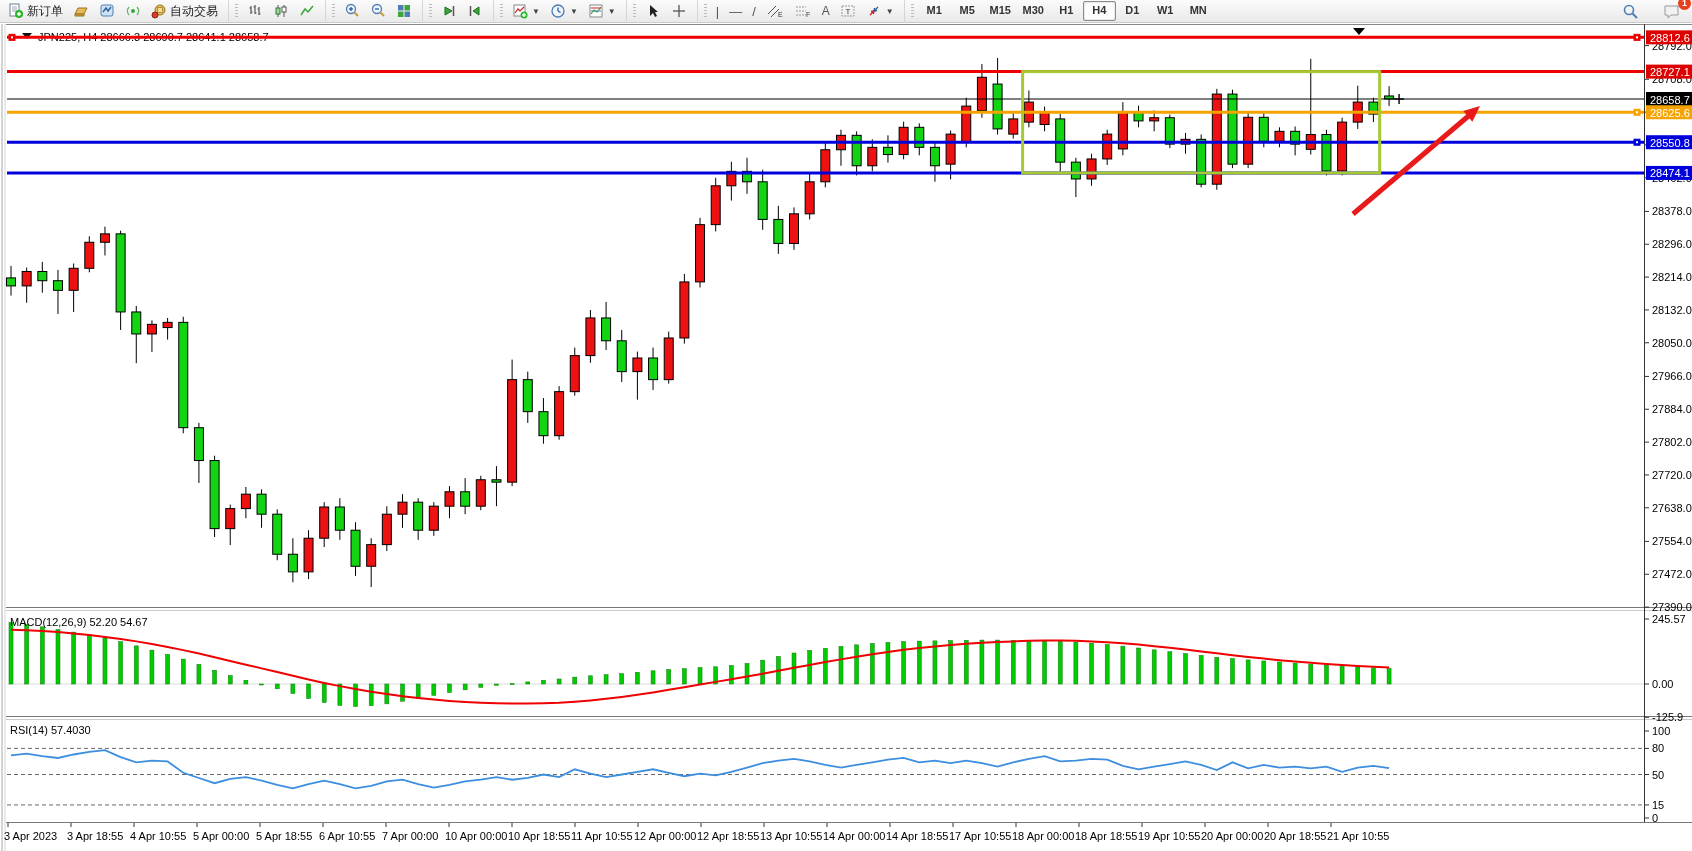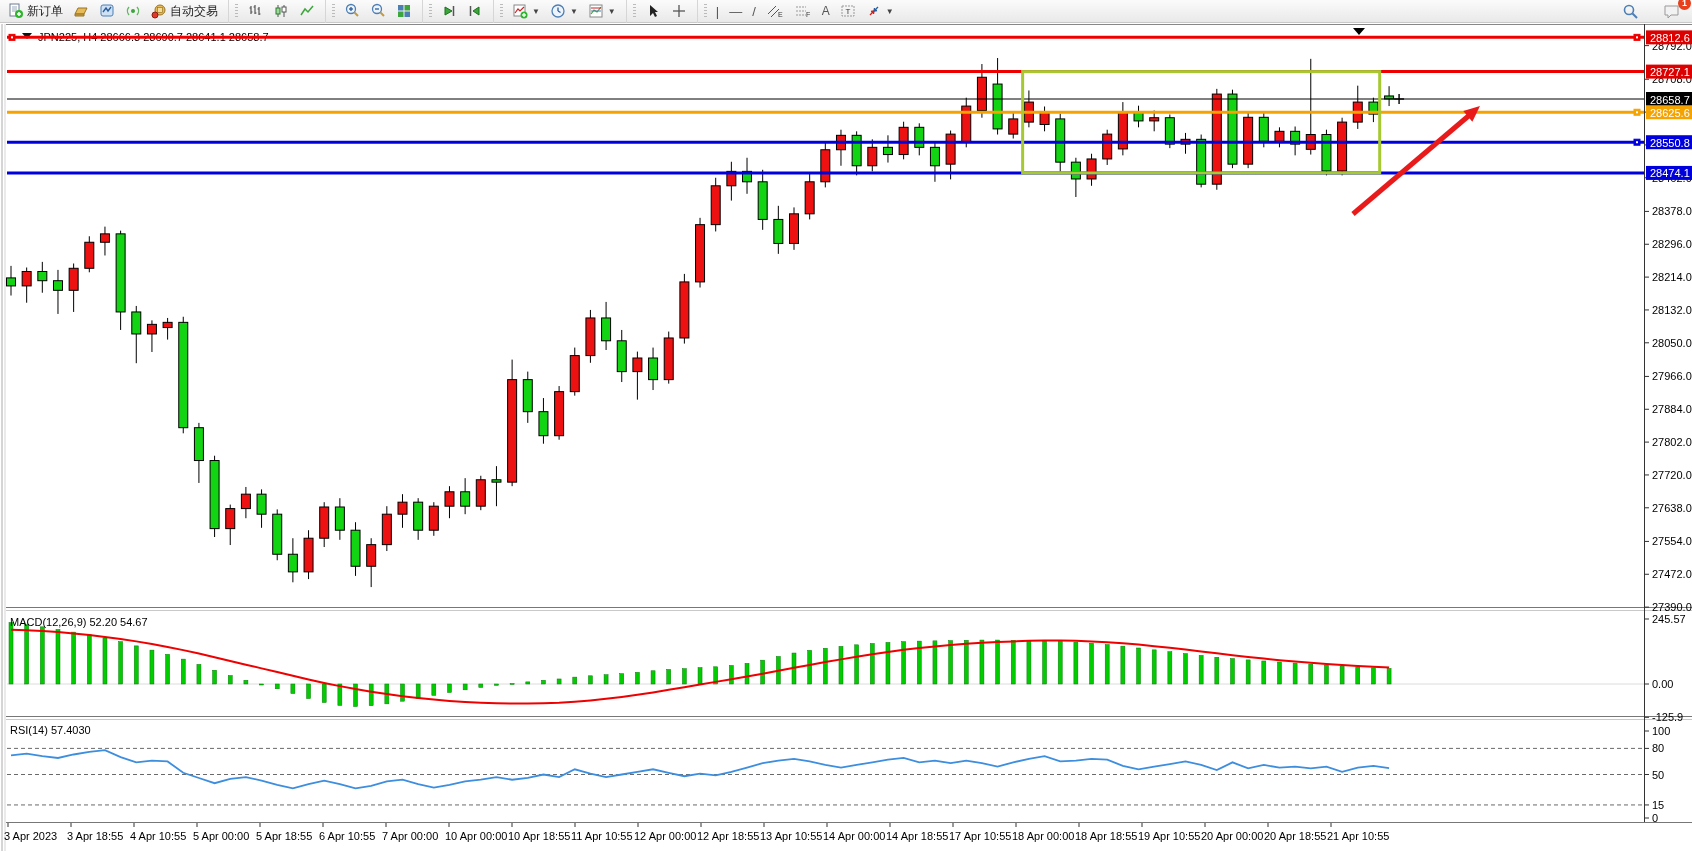--- a/index.html
+++ b/index.html
@@ -219,20 +219,31 @@
       </div>
       <div class="tb-btn">
         <svg width="16" height="16">
           <path d="M4 12 L8 8 M8 8 l-3 .5 M8 8 l-.5 3" stroke="#cc2222" stroke-width="1.3" fill="none"></path>
           <path d="M12 4 L8 8 M8 8 l3 -.5 M8 8 l.5 -3" stroke="#2a5d9c" stroke-width="1.3" fill="none"></path>
         </svg>
         <span class="dd">▼</span>
       </div>
     </div>
 
+    <div class="tb-group grip" id="tf-group">
+        <div class="tf-btn">M1</div>
+        <div class="tf-btn">M5</div>
+        <div class="tf-btn">M15</div>
+        <div class="tf-btn">M30</div>
+        <div class="tf-btn">H1</div>
+        <div class="tf-btn active">H4</div>
+        <div class="tf-btn">D1</div>
+        <div class="tf-btn">W1</div>
+        <div class="tf-btn">MN</div>
+      </div>
 
     <div class="tb-right">
       <div class="tb-btn">
         <svg width="17" height="17">
           <circle cx="7" cy="7" r="4.5" fill="none" stroke="#4d7fb5" stroke-width="1.6"></circle>
           <line x1="10.5" y1="10.5" x2="15" y2="15" stroke="#4d7fb5" stroke-width="2"></line>
         </svg>
       </div>
       <div class="tb-btn badge-bubble" style="margin-left:14px;">
         <svg width="18" height="17">

